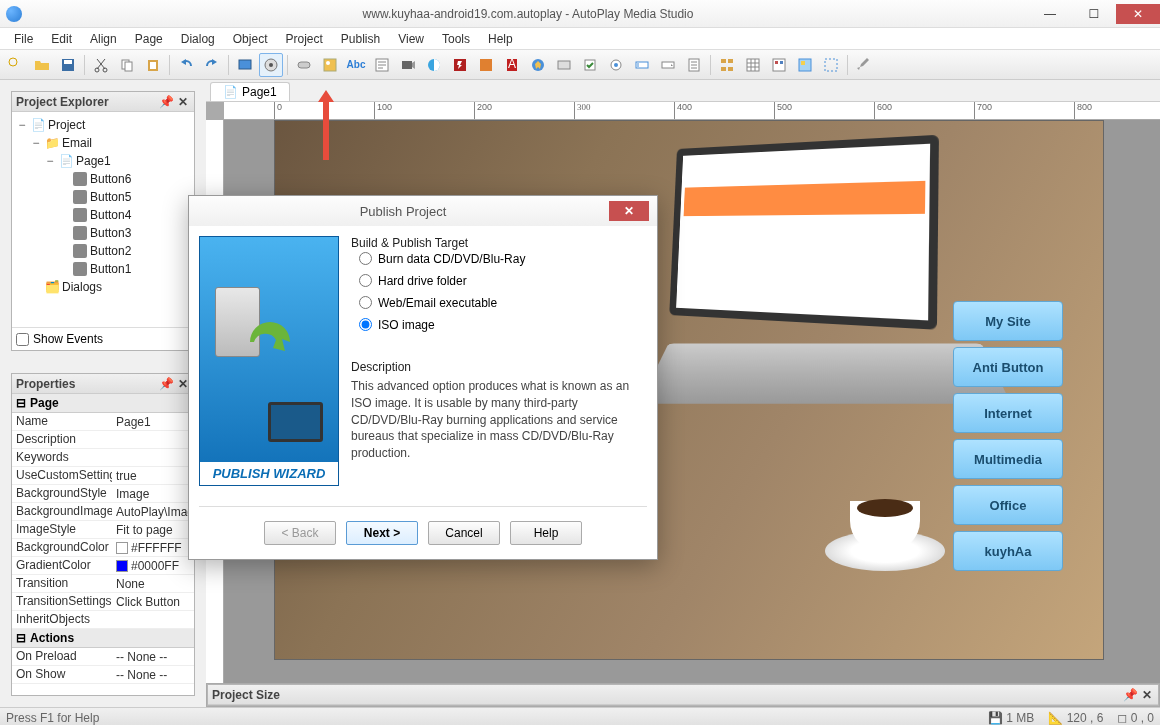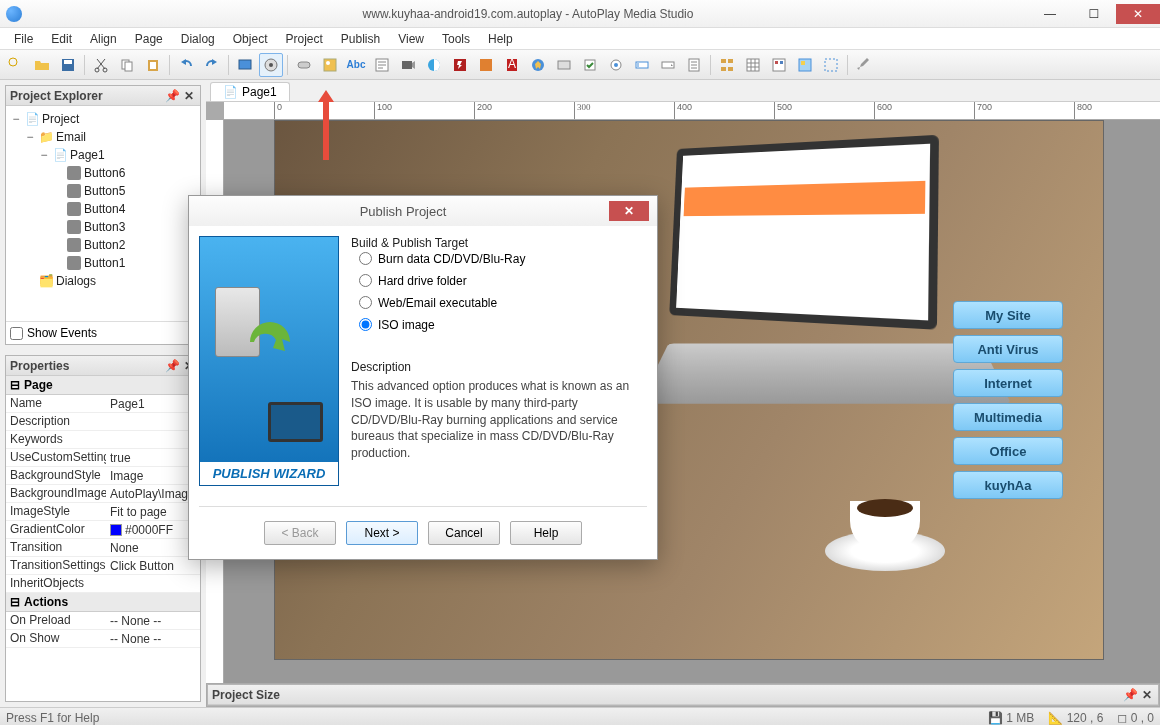--- a/index.html
+++ b/index.html
@@ -19,21 +19,21 @@
 
 
 .toolbar { height: 30px; background: linear-gradient(#fafafa,#e8e8e8); border-bottom: 1px solid #ccc; display: flex; align-items: center; padding: 0 4px; gap: 2px; }
 .tbtn { width: 24px; height: 24px; display: flex; align-items: center; justify-content: center; border: 1px solid transparent; border-radius: 2px; cursor: default; }
 .tsep { width: 1px; height: 20px; background: #ccc; margin: 0 2px; }
 .tbtn svg { width: 16px; height: 16px; }
 
 
 .main { display: flex; height: calc(725px - 28px - 22px - 30px - 18px); }
 .leftcol { width: 206px; display: flex; flex-direction: column; }
-.panel { border: 1px solid #b5b5b5; background: #fff; margin: 5px; display: flex; flex-direction: column; }
+.panel { border: 1px solid #b5b5b5; background: #fff; margin: 11px; display: flex; flex-direction: column; }
 .panel-head { height: 20px; background: linear-gradient(#f0f0f0,#e0e0e0); display: flex; align-items: center; padding: 0 4px; font-weight: bold; color: #444; border-bottom: 1px solid #ccc; }
 .panel-head .spacer { flex: 1; }
 .panel-head .pinbtn { width: 14px; height: 14px; margin-left: 2px; display:flex; align-items:center; justify-content:center; }
 
 
 .tree { padding: 4px; overflow: auto; flex: 1; }
 .tnode { display: flex; align-items: center; height: 18px; }
 .tnode .exp { width: 12px; text-align: center; color: #666; cursor: default; }
 .tnode .ticon { width: 14px; height: 14px; margin: 0 3px; }
 .tnode .tlabel { color: #222; }
@@ -58,21 +58,21 @@
 .ruler-h .tick { position: absolute; top: 0; height: 18px; border-left: 1px solid #888; font-size: 9px; color: #666; padding-left: 2px; }
 .canvaswrap { flex: 1; display: flex; overflow: hidden; }
 .ruler-v { width: 18px; background: #fff; border-right: 1px solid #aaa; }
 .canvas { flex: 1; background: #999; position: relative; overflow: hidden; }
 .page-bg { position: absolute; left: 50px; top: 0; width: 830px; height: 540px; background: linear-gradient(120deg, #6b5640 0%, #8b7355 30%, #a08568 60%, #c4a57b 100%); border: 1px solid #666; overflow: hidden; }
 .laptop { position: absolute; left: 380px; top: 20px; width: 340px; height: 280px; }
 .laptop-screen { width: 280px; height: 180px; background: #fff; border: 8px solid #333; border-radius: 6px; transform: perspective(600px) rotateY(-20deg) rotateX(5deg); position: relative; }
 .laptop-screen::after { content: ""; position: absolute; inset: 4px; background: linear-gradient(#fff 20%, #ff8c42 20% 40%, #fff 40%); }
 .laptop-base { width: 340px; height: 120px; background: linear-gradient(#ccc,#999); transform: perspective(600px) rotateX(60deg); border-radius: 6px; margin-top: -10px; }
 .sidebuttons { position: absolute; right: 40px; top: 180px; display: flex; flex-direction: column; gap: 6px; }
-.sidebtn { width: 110px; height: 28px; background: linear-gradient(#aee2ff,#7ec8f5); border: 1px solid #5fa8d6; border-radius: 4px; display: flex; align-items: center; justify-content: center; font-weight: bold; color: #1a4d6e; cursor: default; font-size: 13px; }
+.sidebtn { width: 110px; height: 40px; background: linear-gradient(#aee2ff,#7ec8f5); border: 1px solid #5fa8d6; border-radius: 4px; display: flex; align-items: center; justify-content: center; font-weight: bold; color: #1a4d6e; cursor: default; font-size: 13px; }
 .cup { position: absolute; left: 550px; top: 370px; width: 120px; height: 80px; }
 .saucer { width: 120px; height: 40px; background: radial-gradient(ellipse, #fff 40%, #ddd 70%); border-radius: 50%; position: absolute; bottom: 0; }
 .cupbody { width: 70px; height: 50px; background: #fff; border-radius: 0 0 30px 30px; position: absolute; left: 25px; top: 10px; }
 .coffee { width: 56px; height: 18px; background: #4a2c15; border-radius: 50%; position: absolute; left: 32px; top: 8px; }
 
 .bottompanel { height: 22px; }
 .red-arrow { position: absolute; color: #e74c3c; font-size: 24px; pointer-events: none; z-index: 50; }
 
 
 .dialog { position: absolute; left: 188px; top: 195px; width: 470px; background: #fff; border: 1px solid #999; box-shadow: 0 6px 24px rgba(0,0,0,0.3); z-index: 100; }
@@ -91,21 +91,21 @@
 .fieldset-label { color: #222; }
 .radiogroup { padding: 2px 0 12px 8px; }
 .radio-row { display: flex; align-items: flex-start; gap: 6px; height: 22px; }
 .radio-row input { margin: 0; }
 .desc-label { color: #222; margin-top: 8px; margin-bottom: 4px; }
 .desc-text { color: #444; line-height: 1.4; }
 .dlg-line { border-top: 1px solid #ddd; margin: 10px; }
 .dlg-buttons { display: flex; justify-content: center; gap: 10px; padding: 4px 10px 14px; }
 .dlgbtn { width: 72px; height: 24px; background: linear-gradient(#fdfdfd,#e5e5e5); border: 1px solid #aaa; border-radius: 2px; display: flex; align-items: center; justify-content: center; cursor: default; }
 .dlgbtn.disabled { color: #999; }
-.dlgbtn.primary { border-color: #5a9bd5; background: linear-gradient(#f4faff,#dceeff); }
+.dlgbtn.primary { border-color: #5a9bd5; background: linear-gradient(#f4faff,#dceeff); font-weight: bold; }
 
 
 .statusbar { height: 20px; background: linear-gradient(#f0f0f0,#e0e0e0); border-top: 1px solid #ccc; display: flex; align-items: center; padding: 0 6px; color: #666; font-size: 11px; }
 .statusbar .seg { margin-left: auto; display: flex; gap: 14px; }
 </style>
 </head>
 <body>
 
 <div class="titlebar">
   <div class="icon"></div>
@@ -440,20 +440,27 @@
                 <span>AutoPlay\Images</span>
               </div>
             </div>
             <div class="proprow">
               <div class="propname">ImageStyle</div>
               <div class="propval">
                 <span>Fit to page</span>
               </div>
             </div>
             <div class="proprow">
+              <div class="propname">BackgroundColor</div>
+              <div class="propval">
+                <span class="swatch" style="background: rgb(255, 255, 255);"></span>
+                <span>#FFFFFF</span>
+              </div>
+            </div>
+            <div class="proprow">
               <div class="propname">GradientColor</div>
               <div class="propval">
                 <span class="swatch" style="background: rgb(0, 0, 255);"></span>
                 <span>#0000FF</span>
               </div>
             </div>
             <div class="proprow">
               <div class="propname">Transition</div>
               <div class="propval">
                 <span>None</span>
@@ -511,21 +518,21 @@
     <div class="canvaswrap">
       <div class="ruler-v"></div>
       <div class="canvas">
         <div class="page-bg">
           <div class="laptop">
             <div class="laptop-screen"></div>
             <div class="laptop-base"></div>
           </div>
           <div class="sidebuttons">
             <div class="sidebtn">My Site</div>
-            <div class="sidebtn">Anti Virus</div>
+            <div class="sidebtn">Anti Button</div>
             <div class="sidebtn">Internet</div>
             <div class="sidebtn">Multimedia</div>
             <div class="sidebtn">Office</div>
             <div class="sidebtn">kuyhAa</div>
           </div>
           <div class="cup">
             <div class="saucer"></div>
             <div class="cupbody"></div>
             <div class="coffee"></div>
           </div>

